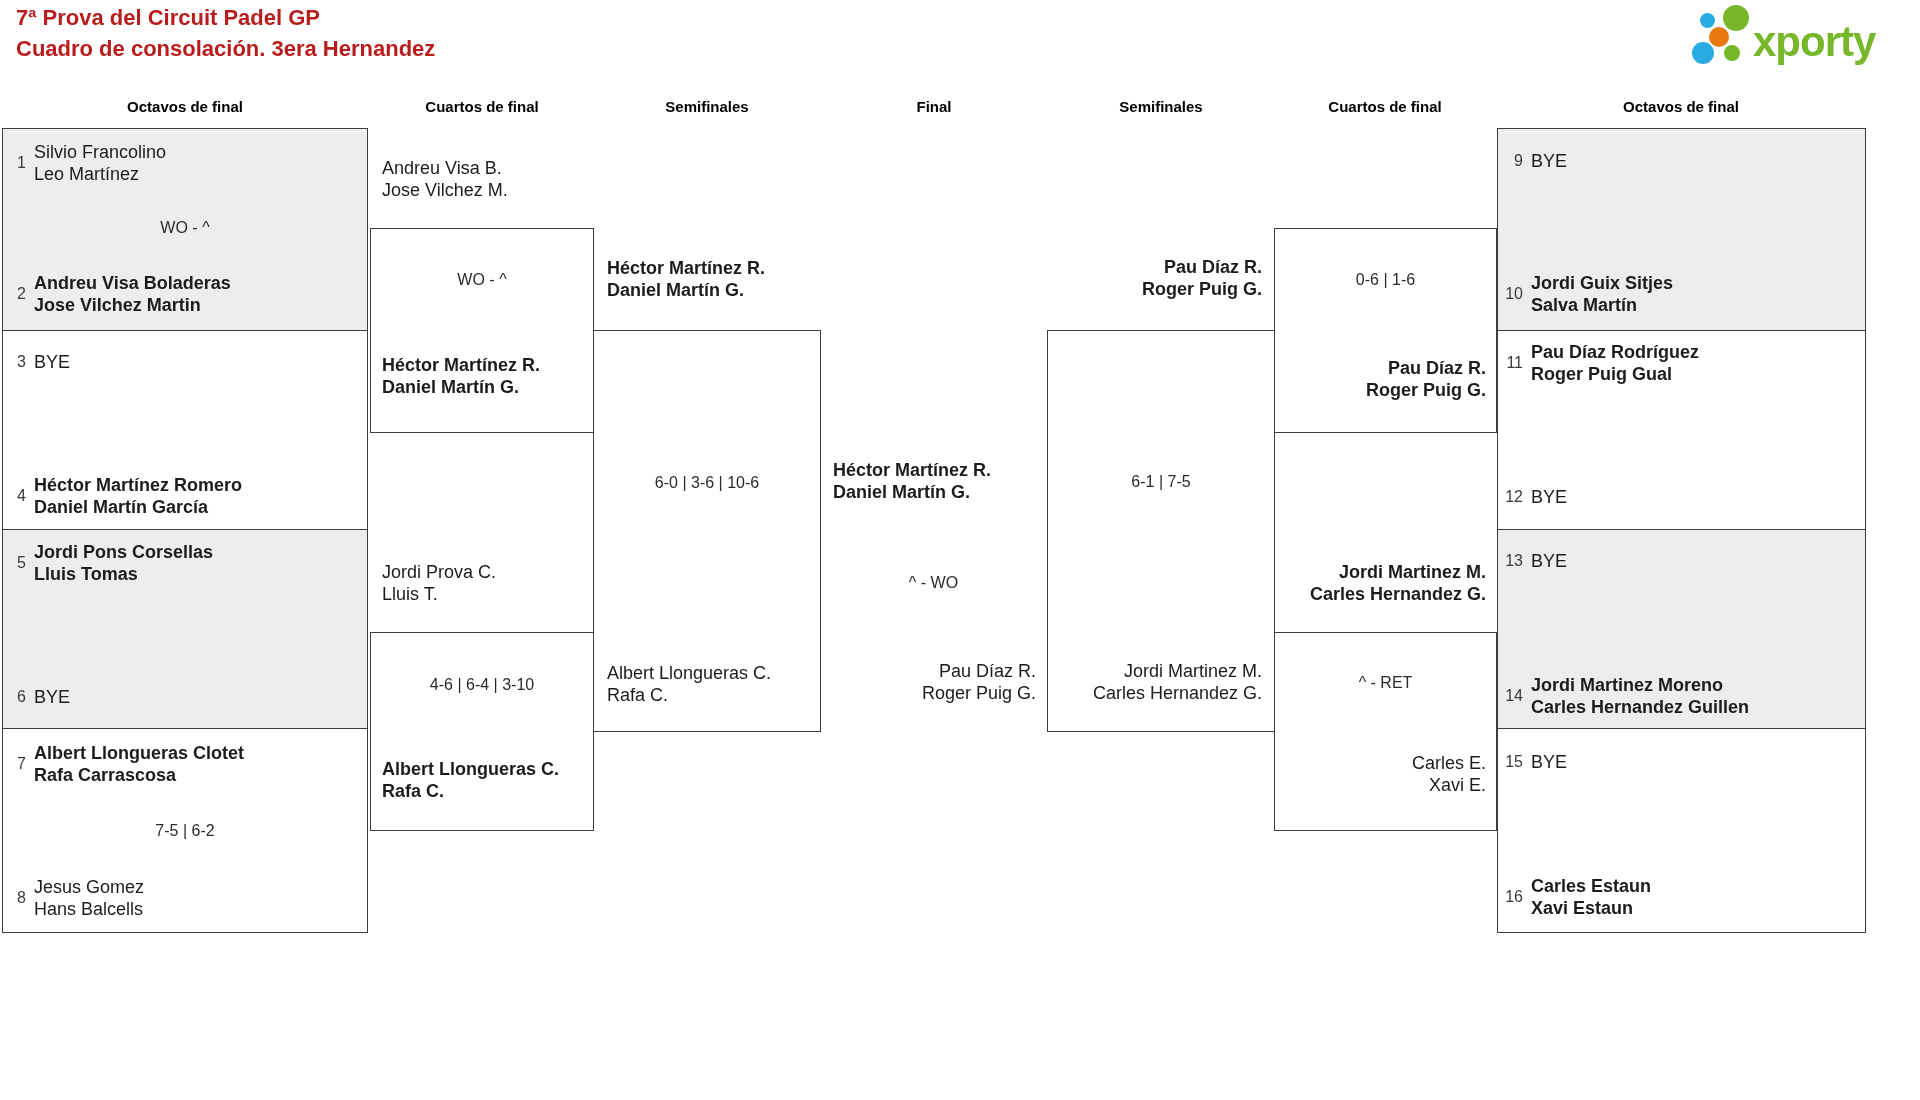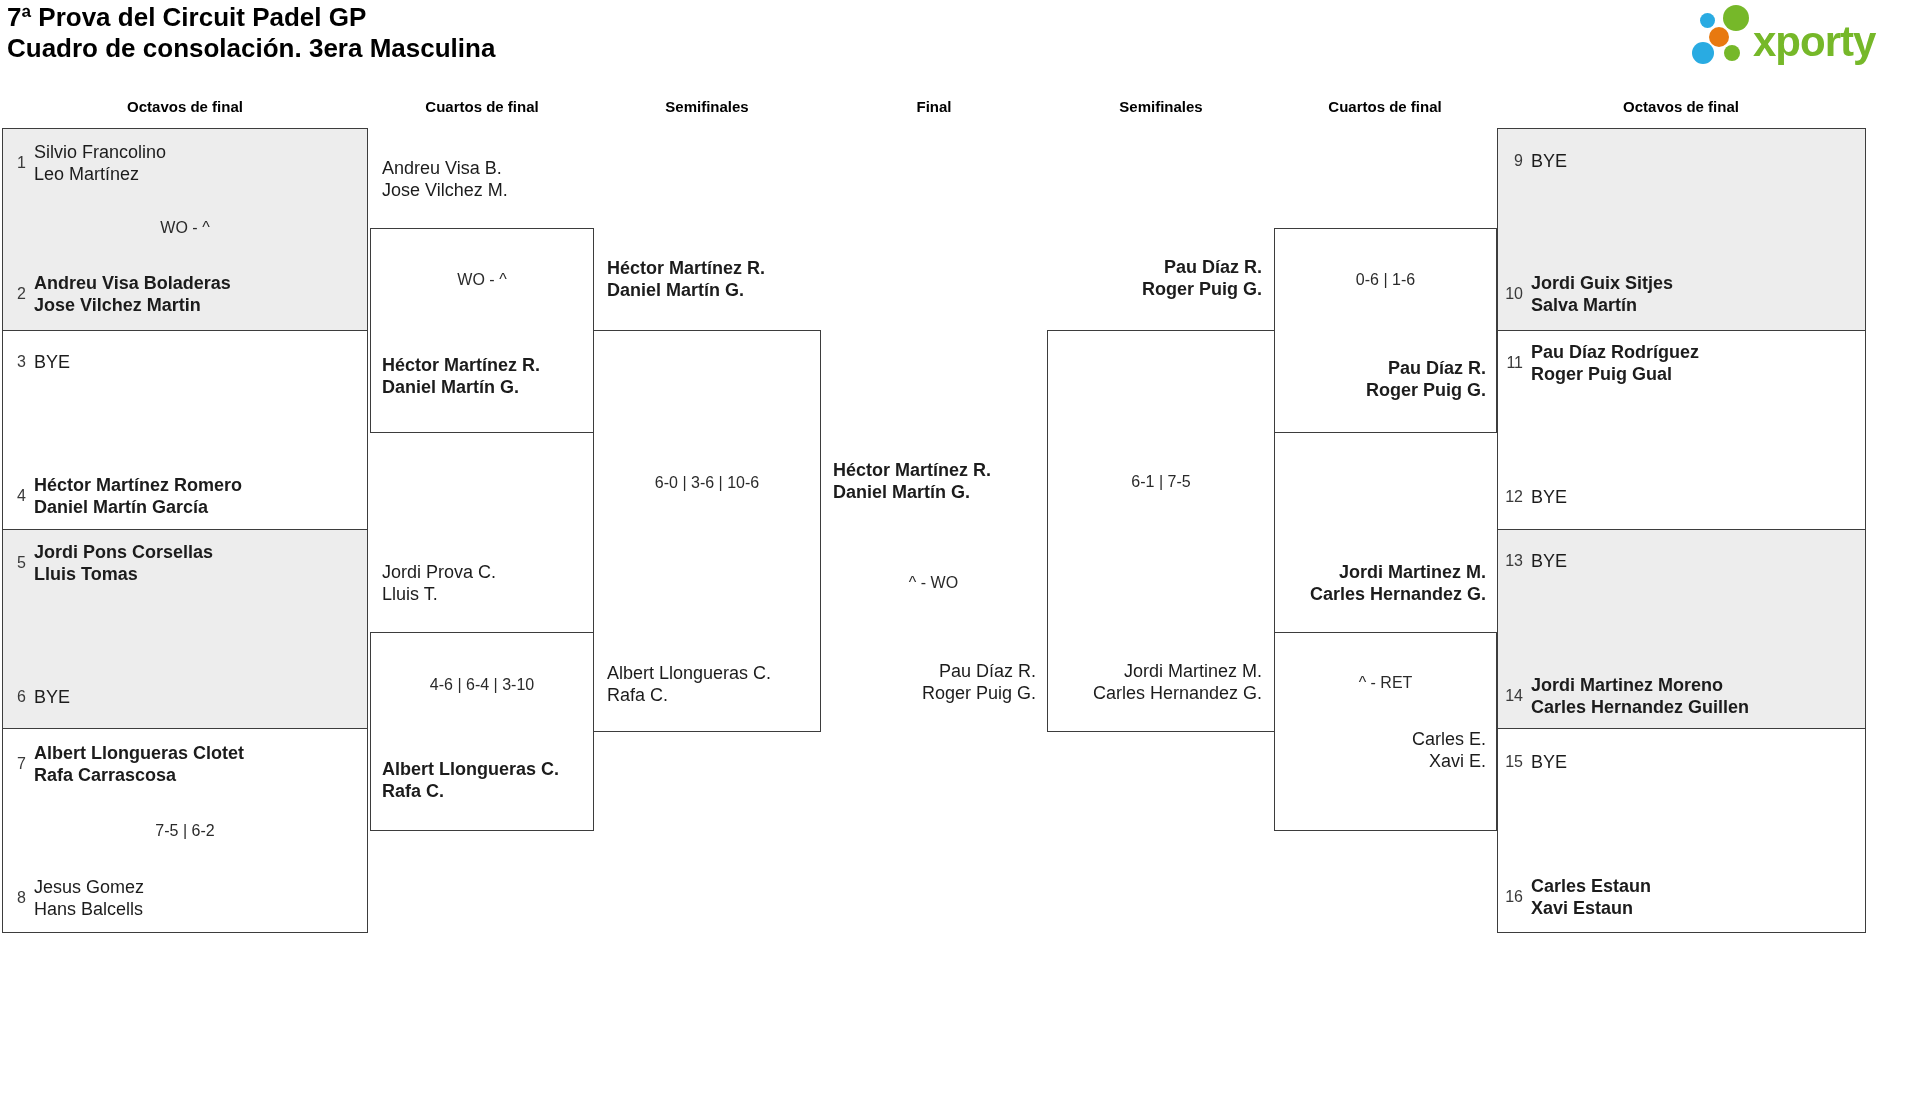--- a/index.html
+++ b/index.html
@@ -1,20 +1,20 @@
 <!DOCTYPE html>
 <html><head>
 <meta charset="utf-8">
 <style>
   html,body { margin:0; padding:0; background:#ffffff; }
   #page {
     position:relative; width:1920px; height:1100px; background:#ffffff; overflow:hidden;
     font-family:"Liberation Sans", sans-serif; color:#1c1c1c;
   }
-  .title { position:absolute; left:7px; top:4px; font-size:26px; font-weight:700; line-height:31px; color:#000000; white-space:nowrap; }
+  .title { position:absolute; left:16px; top:4px; font-size:22px; font-weight:700; line-height:31px; color:#b91c1c; white-space:nowrap; }
   .round-header { position:absolute; top:98px; width:300px; text-align:center; font-size:15px; font-weight:600; color:#000000; }
   .box { position:absolute; border:1px solid #3d3d3d; box-sizing:border-box; background:transparent; }
   .box.grey { background:#ededed; }
   .entry { position:absolute; display:flex; align-items:center; gap:8px; font-size:18px; line-height:22px; }
   .entry .seed { min-width:22px; text-align:right; font-size:16px; color:#3a3a3a; flex:none; }
   .entry .names { display:flex; flex-direction:column; }
   .team { position:absolute; font-size:18px; line-height:22px; }
   .team span { display:block; }
   .right-al { text-align:right; }
   .bold { font-weight:700; }
@@ -23,21 +23,21 @@
   .logo { position:absolute; left:1690px; top:0; width:230px; height:78px; }
   .logo .dot { position:absolute; border-radius:50%; }
   .logo .wordmark { position:absolute; left:63px; top:18px; font-size:42px; font-weight:700; letter-spacing:-1px; color:#76b829; }
 </style>
 </head>
 <body>
 
 <div id="page">
 
   <div class="title" style="top:2px;">7ª Prova del Circuit Padel GP</div>
-  <div class="title" style="top:33px;">Cuadro de consolación. 3era Masculina</div>
+  <div class="title" style="top:33px;">Cuadro de consolación. 3era Hernandez</div>
 
   <div class="logo">
     <span class="dot" style="left:10px;top:13px;width:15px;height:15px;background:#29abe2;"></span>
     <span class="dot" style="left:33px;top:5px;width:26px;height:26px;background:#76b829;"></span>
     <span class="dot" style="left:19px;top:27px;width:20px;height:20px;background:#e8790f;"></span>
     <span class="dot" style="left:2px;top:42px;width:22px;height:22px;background:#29abe2;"></span>
     <span class="dot" style="left:34px;top:45px;width:16px;height:16px;background:#76b829;"></span>
     <span class="wordmark">xporty</span>
   </div>
 
@@ -183,21 +183,21 @@
   <div class="team bold right-al" style="left:1274px;top:357px;width:212px;">
     <span>Pau Díaz R.</span>
       <span>Roger Puig G.</span>
   </div>
 
   <div class="team bold right-al" style="left:1274px;top:561px;width:212px;">
     <span>Jordi Martinez M.</span>
       <span>Carles Hernandez G.</span>
   </div>
   <div class="score" style="left:1274px;top:673px;width:223px;">^ - RET</div>
-  <div class="team right-al" style="left:1274px;top:728px;width:212px;">
+  <div class="team right-al" style="left:1274px;top:752px;width:212px;">
     <span>Carles E.</span>
       <span>Xavi E.</span>
   </div>
 
   <div class="entry" style="left:1501px;top:150px;width:360px;">
     <span class="seed">9</span>
     <div class="names">
         <span>BYE</span>
       </div>
   </div>

